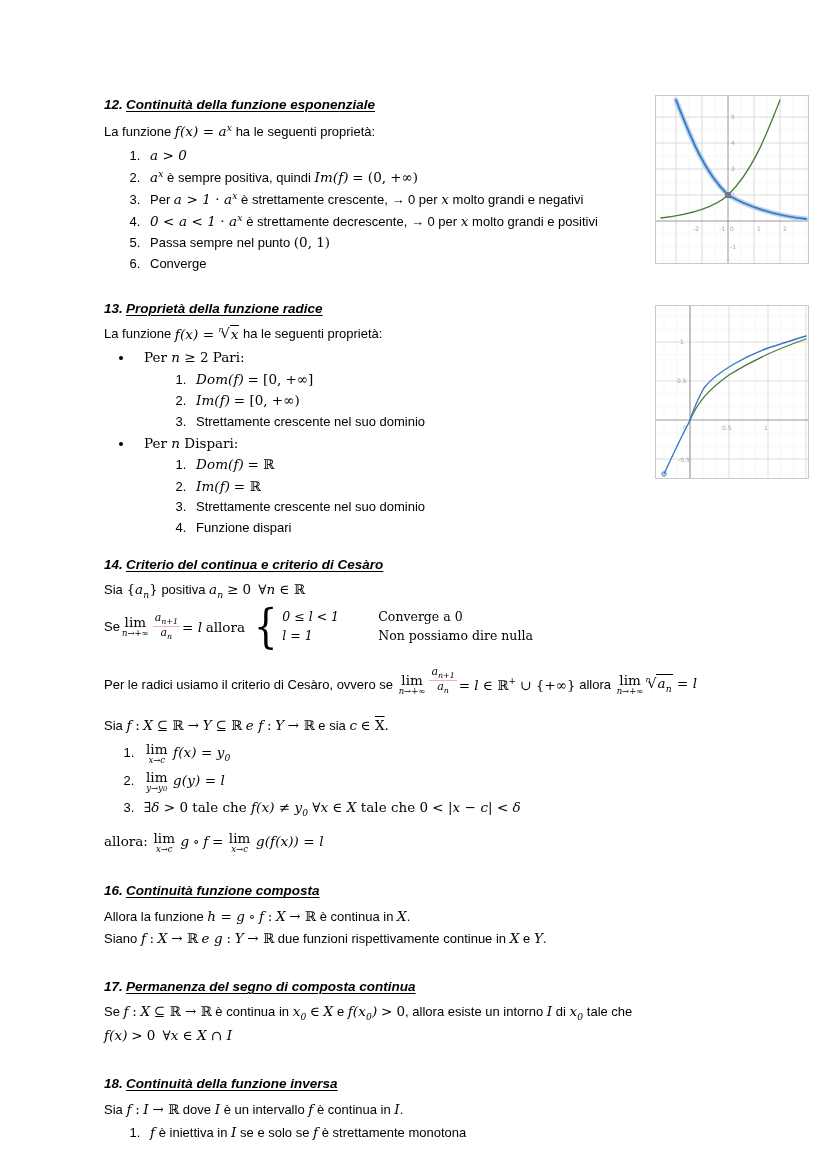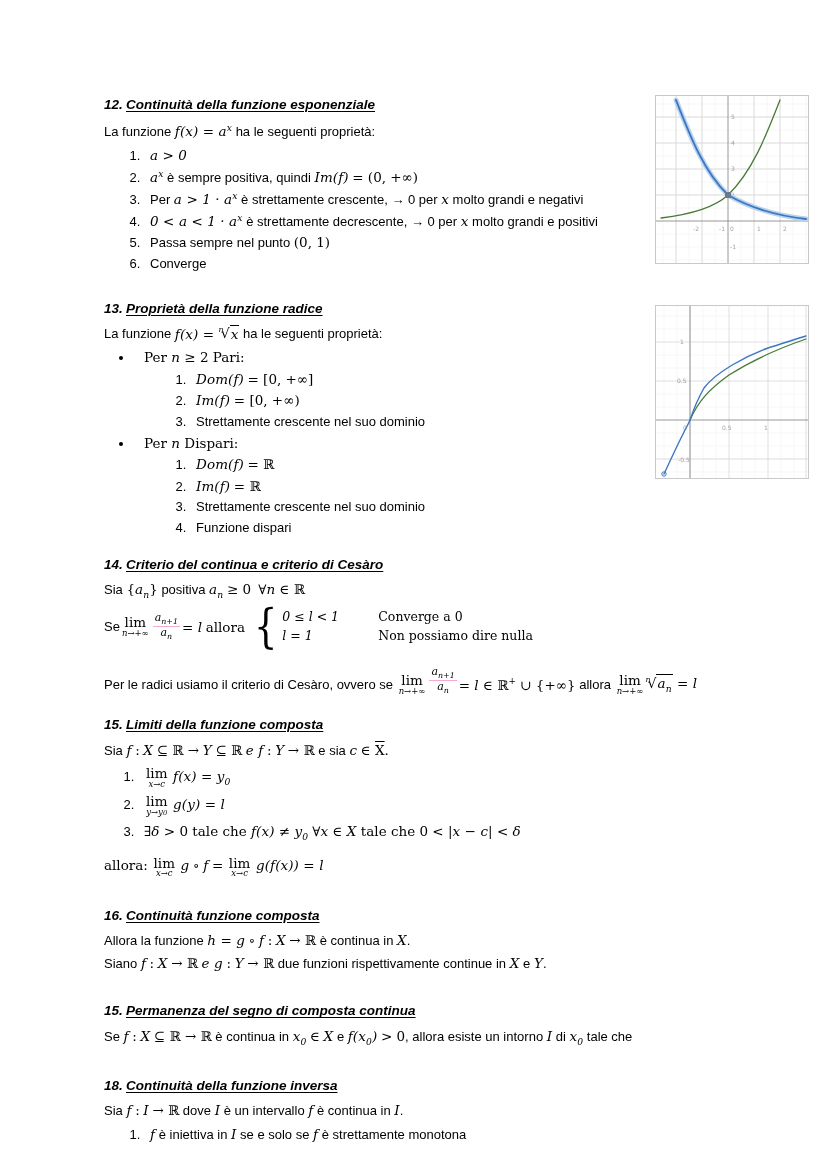--- a/index.html
+++ b/index.html
@@ -261,23 +261,20 @@
             <span class="top">lim</span>
             <span class="bot">n→+∞</span>
           </span>
         <span class="m"><span class="rad"><span class="idx">n</span>√<span class="bar">a<sub class="sm">n</sub></span></span> = l</span>
       </p>
     </div>
 
     <div class="spacer-md"></div>
 
     <div class="section">
-      <h2 class="heading">
-        <span class="num">15.</span><span class="ttl">Limiti della funzione composta</span>
-      </h2>
       <p class="line">
         Sia <span class="m">f</span> <span class="mr">:</span> <span class="m">X</span> <span class="mr">⊆ ℝ →</span> <span class="m">Y</span> <span class="mr">⊆ ℝ</span> <span class="m">e f</span> <span class="mr">:</span> <span class="m">Y</span> <span class="mr">→ ℝ</span> e sia <span class="m">c</span> <span class="mr">∈ <span style="text-decoration:overline">X</span>.</span>
       </p>
       <ol class="num" style="padding-left:34px;">
         <li style="line-height:2.0;">
           <span class="lim"><span class="top">lim</span><span class="bot">x→c</span></span>
           <span class="m">f(x) = y<sub class="sm">0</sub></span>
         </li>
         <li style="line-height:2.0;">
           <span class="lim"><span class="top">lim</span><span class="bot">y→y<span style="font-size:0.8em">0</span></span></span>
@@ -307,24 +304,27 @@
       </p>
       <p class="line">
         Siano <span class="m">f</span> <span class="mr">:</span> <span class="m">X</span> <span class="mr">→ ℝ</span> <span class="m">e g</span> <span class="mr">:</span> <span class="m">Y</span> <span class="mr">→ ℝ</span> due funzioni rispettivamente continue in <span class="m">X</span> e <span class="m">Y</span>.
       </p>
     </div>
 
     <div class="spacer-lg"></div>
 
     <div class="section">
       <h2 class="heading">
-        <span class="num">15.</span><span class="ttl">Permanenza del segno di composta continua</span>
+        <span class="num">17.</span><span class="ttl">Permanenza del segno di composta continua</span>
       </h2>
       <p class="line">
         Se <span class="m">f</span> <span class="mr">:</span> <span class="m">X</span> <span class="mr">⊆ ℝ → ℝ</span> è continua in <span class="m">x<sub class="sm">0</sub></span> <span class="mr">∈</span> <span class="m">X</span> e <span class="m">f(x<sub class="sm">0</sub>)</span> <span class="mr">&gt; 0</span>, allora esiste un intorno <span class="m">I</span> di <span class="m">x<sub class="sm">0</sub></span> tale che
+      </p>
+      <p class="line">
+        <span class="m">f(x)</span> <span class="mr">&gt; 0</span>&nbsp; <span class="mr">∀<span class="m">x</span> ∈ <span class="m">X</span> ∩ <span class="m">I</span></span>
       </p>
     </div>
 
     <div class="spacer-lg"></div>
 
     <div class="section">
       <h2 class="heading">
         <span class="num">18.</span><span class="ttl">Continuità della funzione inversa</span>
       </h2>
       <p class="line">

